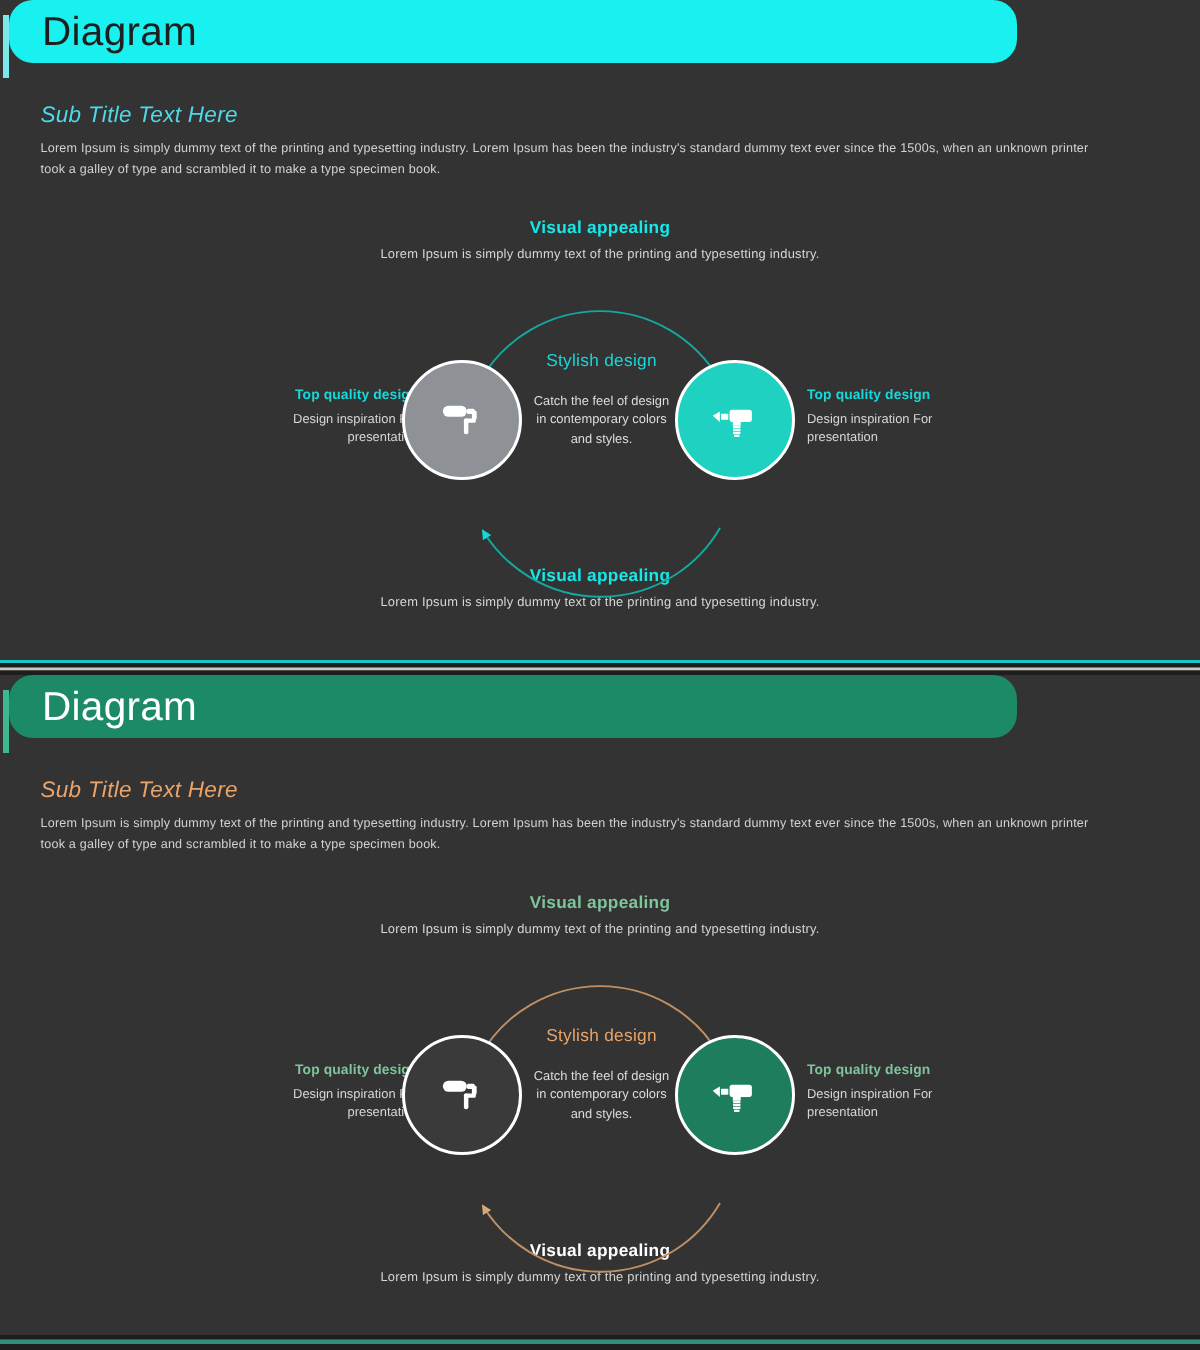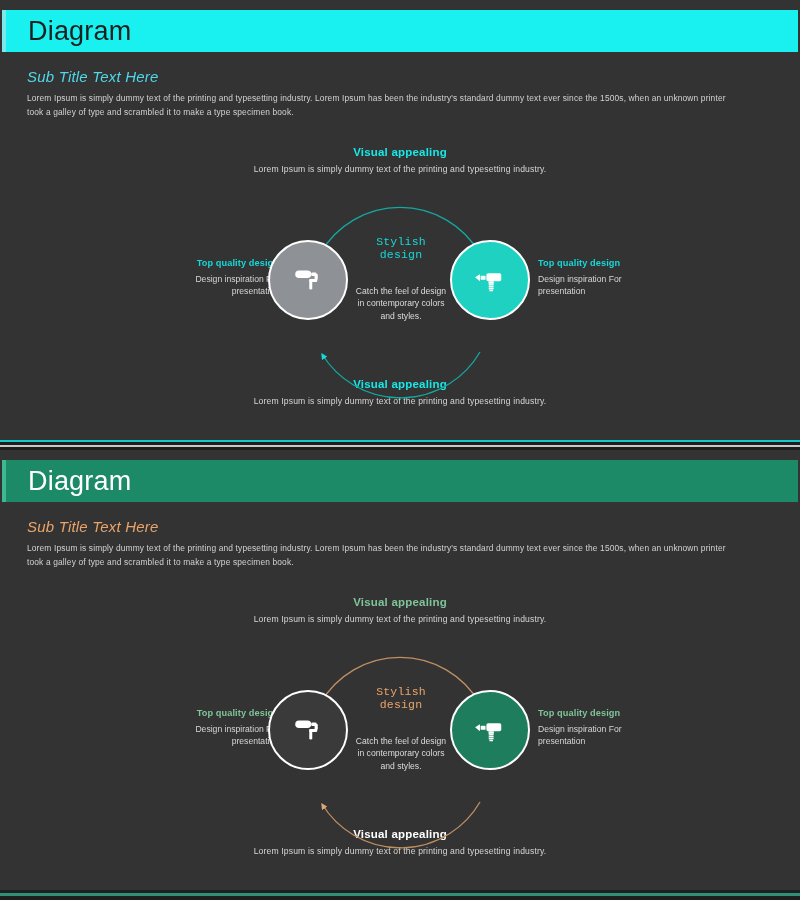--- a/index.html
+++ b/index.html
@@ -35,26 +35,27 @@
   .rule {
     position: absolute;
     left: 0;
     width: 800px;
   }
 
   
   .header-band {
     position: absolute;
     left: 6px;
-    top: 10px;
-    width: 792px;
+    top: 0;
+    width: 672px;
     height: 42px;
     display: flex;
     align-items: center;
     padding-left: 22px;
+    border-radius: 16px;
   }
   .header-band .title {
     font-size: 27px;
     font-weight: 400;
     letter-spacing: 0.2px;
     font-family: "Liberation Sans", sans-serif;
   }
   .header-edge {
     position: absolute;
     left: 2px;
@@ -135,24 +136,23 @@
     position: absolute;
     left: 355px;
     top: 95px;
     width: 92px;
     text-align: center;
     z-index: 2;
   }
   .center-title {
     font-size: 11.5px;
     letter-spacing: 0.2px;
-    font-family: Liberation Mono, monospace;
   }
   .center-body {
-    margin-top: 24px;
+    margin-top: 14px;
     font-size: 8.6px;
     line-height: 1.45;
     color: #dcdcdc;
   }
 
   
   .side {
     position: absolute;
     top: 118px;
     width: 122px;

